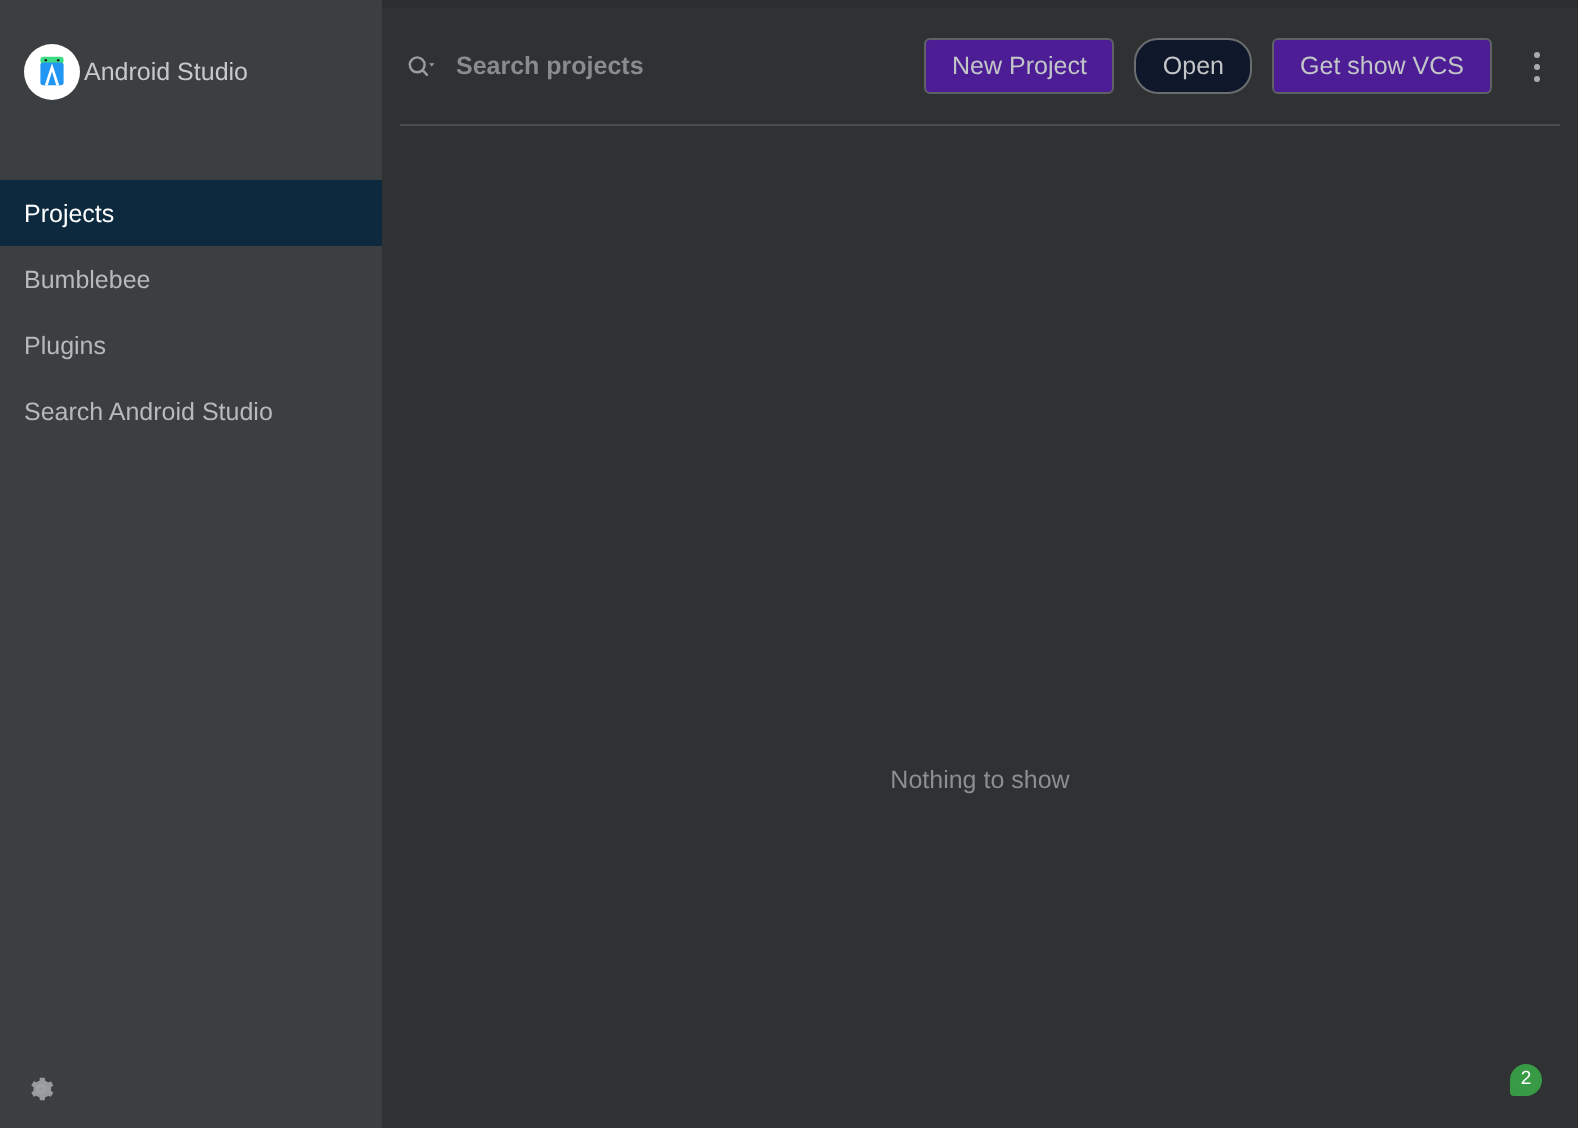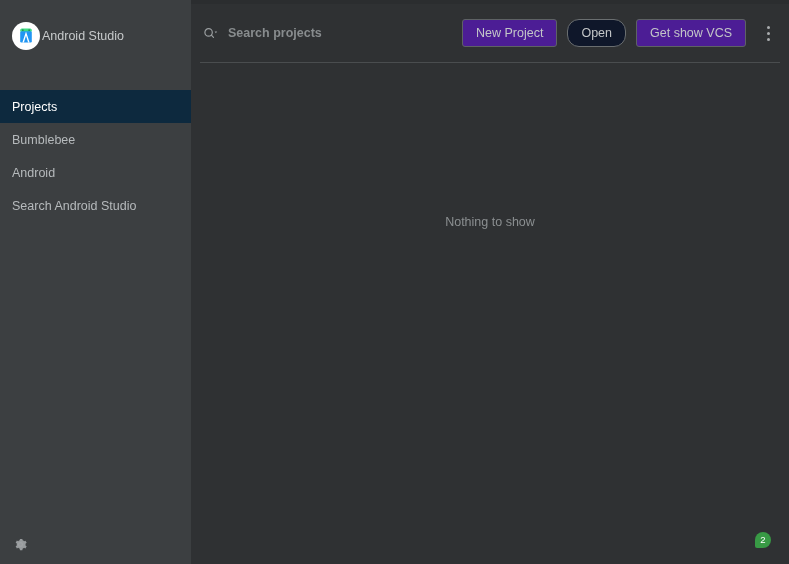--- a/index.html
+++ b/index.html
@@ -247,21 +247,21 @@
   .toolbar-separator {
     height: 1px;
     background: #4a4d4f;
     margin: 0 9px 0 9px;
     flex: 0 0 1px;
   }
 
   .main-content {
     flex: 1;
     display: flex;
-    align-items: flex-start;
+    align-items: center;
     justify-content: center;
     position: relative;
     min-height: 0;
   }
   .empty-msg {
     margin-top: 152px;
     font-size: 12.5px;
     color: #8b8f91;
     user-select: none;
   }
@@ -314,21 +314,21 @@
       </div>
 
       <div class="nav-list">
         <div class="nav-item selected">
           <span>Projects</span>
         </div>
         <div class="nav-item">
           <span>Bumblebee</span>
         </div>
         <div class="nav-item">
-          <span>Android</span>
+          <span>Plugins</span>
         </div>
         <div class="nav-item">
           <span>Search Android Studio</span>
         </div>
       </div>
 
       <div class="sidebar-footer">
         <div class="gear-btn">
           <svg width="15" height="15" viewBox="0 0 16 16" xmlns="http://www.w3.org/2000/svg">
             <path d="M8 5.3a2.7 2.7 0 1 0 0 5.4 2.7 2.7 0 0 0 0-5.4zm0 4.1a1.4 1.4 0 1 1 0-2.8 1.4 1.4 0 0 1 0 2.8z" fill="#9fa3a5"></path>

